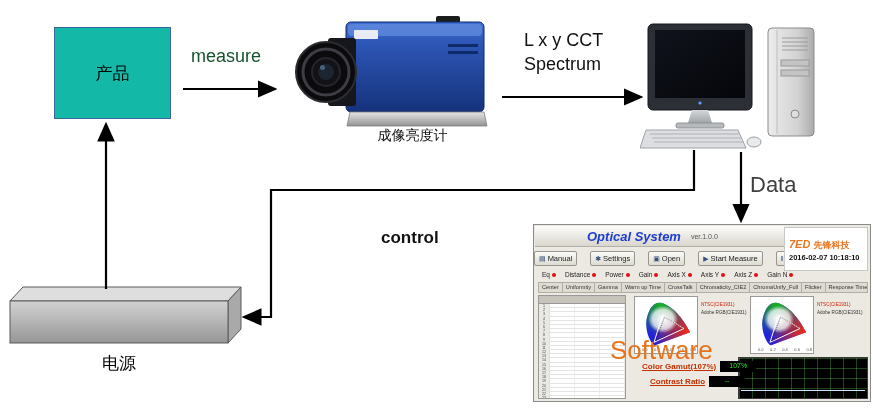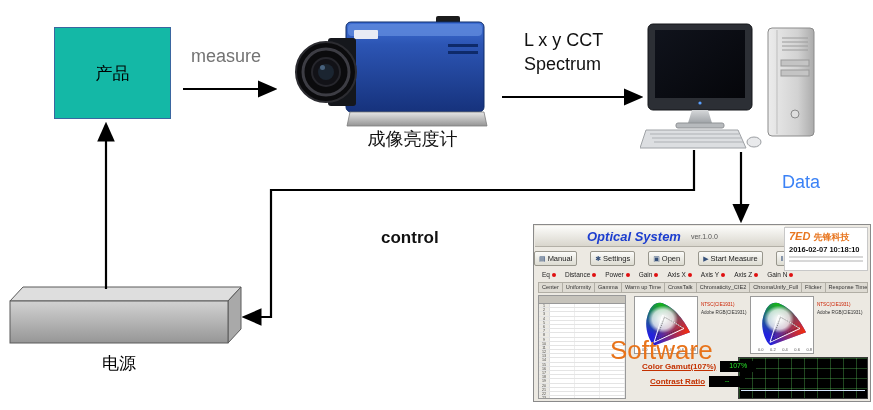--- a/index.html
+++ b/index.html
@@ -1,43 +1,43 @@
 <!DOCTYPE html>
 <html><head>
 <meta charset="utf-8">
 <style>
   * { margin:0; padding:0; box-sizing:border-box; }
   body { font-family:"Liberation Sans", sans-serif; background:#fff; }
   #canvas { position:relative; width:873px; height:410px; background:#fff; overflow:hidden; }
   #product-box { position:absolute; left:54px; top:27px; width:117px; height:92px;
     background:#14b8a6; border:1px solid #3a66a0; display:flex; align-items:center;
     justify-content:center; font-size:17px; color:#000; }
-  #measure-label { position:absolute; left:191px; top:46px; font-size:18px; color:#737373; }
+  #measure-label { position:absolute; left:191px; top:46px; font-size:18px; color:#14532d; }
   #signal-label  { position:absolute; left:524px; top:28px; font-size:18px; color:#111; line-height:1.35; }
-  #data-label    { position:absolute; left:750px; top:172px; font-size:18px; color:#3b82f6;margin-left:32px; }
+  #data-label    { position:absolute; left:750px; top:172px; font-size:22px; color:#404040; }
   #control-label { position:absolute; left:381px; top:228px; font-size:17px; font-weight:bold; color:#111; }
   #camera  { position:absolute; left:288px; top:12px; width:205px; height:118px; }
-  #camera-caption { position:absolute; left:330px; top:127px; width:165px; text-align:center; font-size:18px; color:#111; }
+  #camera-caption { position:absolute; left:330px; top:127px; width:165px; text-align:center; font-size:14px; color:#111; }
   #computer { position:absolute; left:640px; top:22px; width:180px; height:130px; }
   #power   { position:absolute; left:8px; top:285px; width:236px; height:62px; }
   #power-label { position:absolute; left:2px; top:16px; width:218px; height:42px;
     display:flex; align-items:center; justify-content:center; font-size:17px; color:#000;margin-top:41px; }
   #connectors { position:absolute; left:0; top:0; width:873px; height:410px; pointer-events:none; }
   .wire { stroke:#000; stroke-width:2.2; fill:none; }
 
   
   #software { position:absolute; left:533px; top:224px; width:338px; height:178px;
     background:#ece9e2; border:1px solid #8a8a8a; overflow:hidden; }
   #sw-titlebar { position:absolute; left:1px; top:1px; width:250px; height:21px;
     background:linear-gradient(#fcfcfa,#d9d6cd); border-bottom:1px solid #b3b0a7;
     display:flex; align-items:center; }
   #sw-title { margin-left:52px; color:#1d3ecf; font-weight:bold; font-style:italic; font-size:13px; }
   #sw-version { margin-left:10px; font-size:7px; color:#555; }
   #sw-logo-panel { position:absolute; right:2px; top:2px; width:84px; height:44px;
-    background:#fff; border:1px solid #c8c8c8; padding:2px 4px; display:flex;
+    background:#fff; border:1px solid #c8c8c8; padding:10px 4px; display:flex;
     flex-direction:column; z-index:4; }
   #sw-logo-line { display:flex; align-items:baseline; gap:3px; }
   #sw-logo-mark { color:#e87722; font-weight:bold; font-style:italic; font-size:11px; }
   #sw-logo-text { color:#e87722; font-size:9px; font-weight:bold; }
   #sw-datetime { font-size:7.5px; font-weight:bold; color:#111; margin-top:1px; }
   .sw-fineline { height:2px; background:#d8d8d8; margin-top:2px; }
   #sw-toolbar { position:absolute; left:0; top:26px; height:16px; display:flex; gap:13px; }
   .sw-btn { display:flex; align-items:center; gap:2px; padding:0 4px; height:15px;
     background:linear-gradient(#fbfbf9,#dddcd2); border:1px solid #98968c; border-radius:2px;
     font-size:7.5px; color:#222; white-space:nowrap; }

